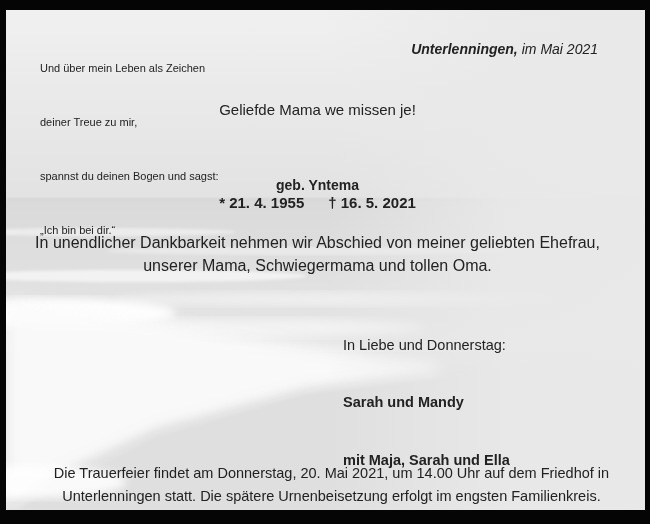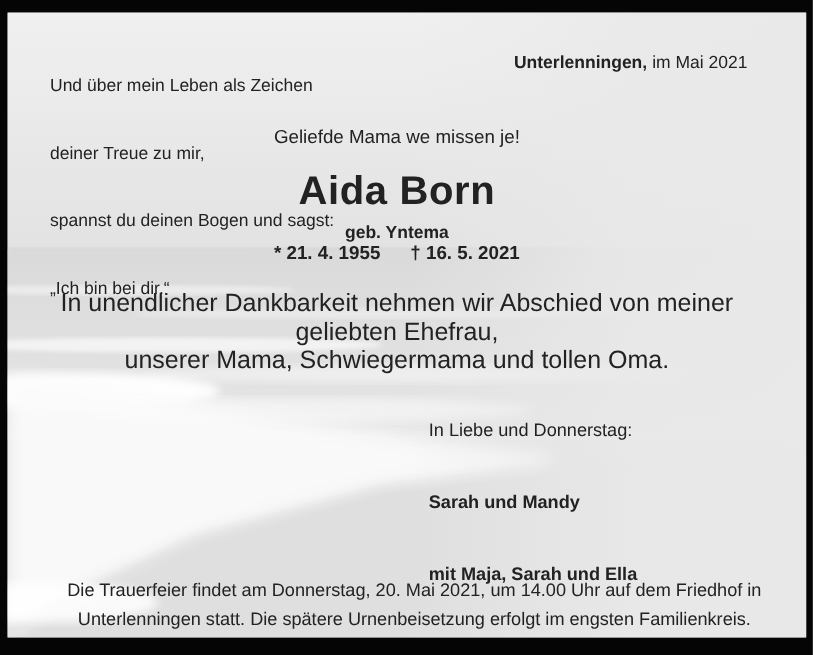--- a/index.html
+++ b/index.html
@@ -14,35 +14,36 @@
   .inner{
     position:absolute;
     left:6px; top:10px; right:5px; bottom:14px;
     background:#e9e9e9;
     overflow:hidden;
   }
   .photo{position:absolute;inset:0;width:100%;height:100%;display:block;}
   .txt{position:absolute;white-space:pre;}
   .poem{
     left:34px; top:13px;
-    font-size:14px; line-height:18px;
+    font-size:11px; line-height:18px;
   }
   .dateline{
     right:47px; top:15px;
     font-size:14px;
+    font-style:italic;
   }
   .dateline .place{font-weight:bold;}
   .dateline .when{margin-left:4px;}
   .center{left:0;right:16px;text-align:center;white-space:normal;}
   .greeting{top:91px;font-size:15px;}
   .name{top:124px;font-size:32px;font-weight:bold;letter-spacing:.5px;}
   .maiden{top:167px;font-size:14px;font-weight:bold;}
   .dates{top:184px;font-size:15px;font-weight:bold;}
   .dates .death{margin-left:24px;}
-  .farewell{top:222px;font-size:20px;line-height:22.5px;}
+  .farewell{top:222px;font-size:16px;line-height:22.5px;}
   .family{
     left:337px; top:287px;
     font-size:14.5px; line-height:19.3px;
   }
   .family .intro{font-weight:normal;}
   .family .member{font-weight:bold;}
   .funeral{top:452px;font-size:14.5px;line-height:23px;margin-left:28px;}
 </style>
 </head>
 <body>
@@ -103,21 +104,20 @@
       <div>spannst du deinen Bogen und sagst:</div>
       <div>„Ich bin bei dir.“</div>
     </div>
 
     <div class="txt dateline">
       <span class="place">Unterlenningen,</span><span class="when">im Mai 2021</span>
     </div>
 
     <div class="txt center greeting">Geliefde Mama we missen je!</div>
 
-    <div class="txt center name">Aida Born</div>
 
     <div class="txt center maiden">geb. Yntema</div>
 
     <div class="txt center dates">
       <span class="birth">* 21. 4. 1955</span><span class="death">† 16. 5. 2021</span>
     </div>
 
     <div class="txt center farewell">
       <div>In unendlicher Dankbarkeit nehmen wir Abschied von meiner geliebten Ehefrau,</div>
       <div>unserer Mama, Schwiegermama und tollen Oma.</div>

